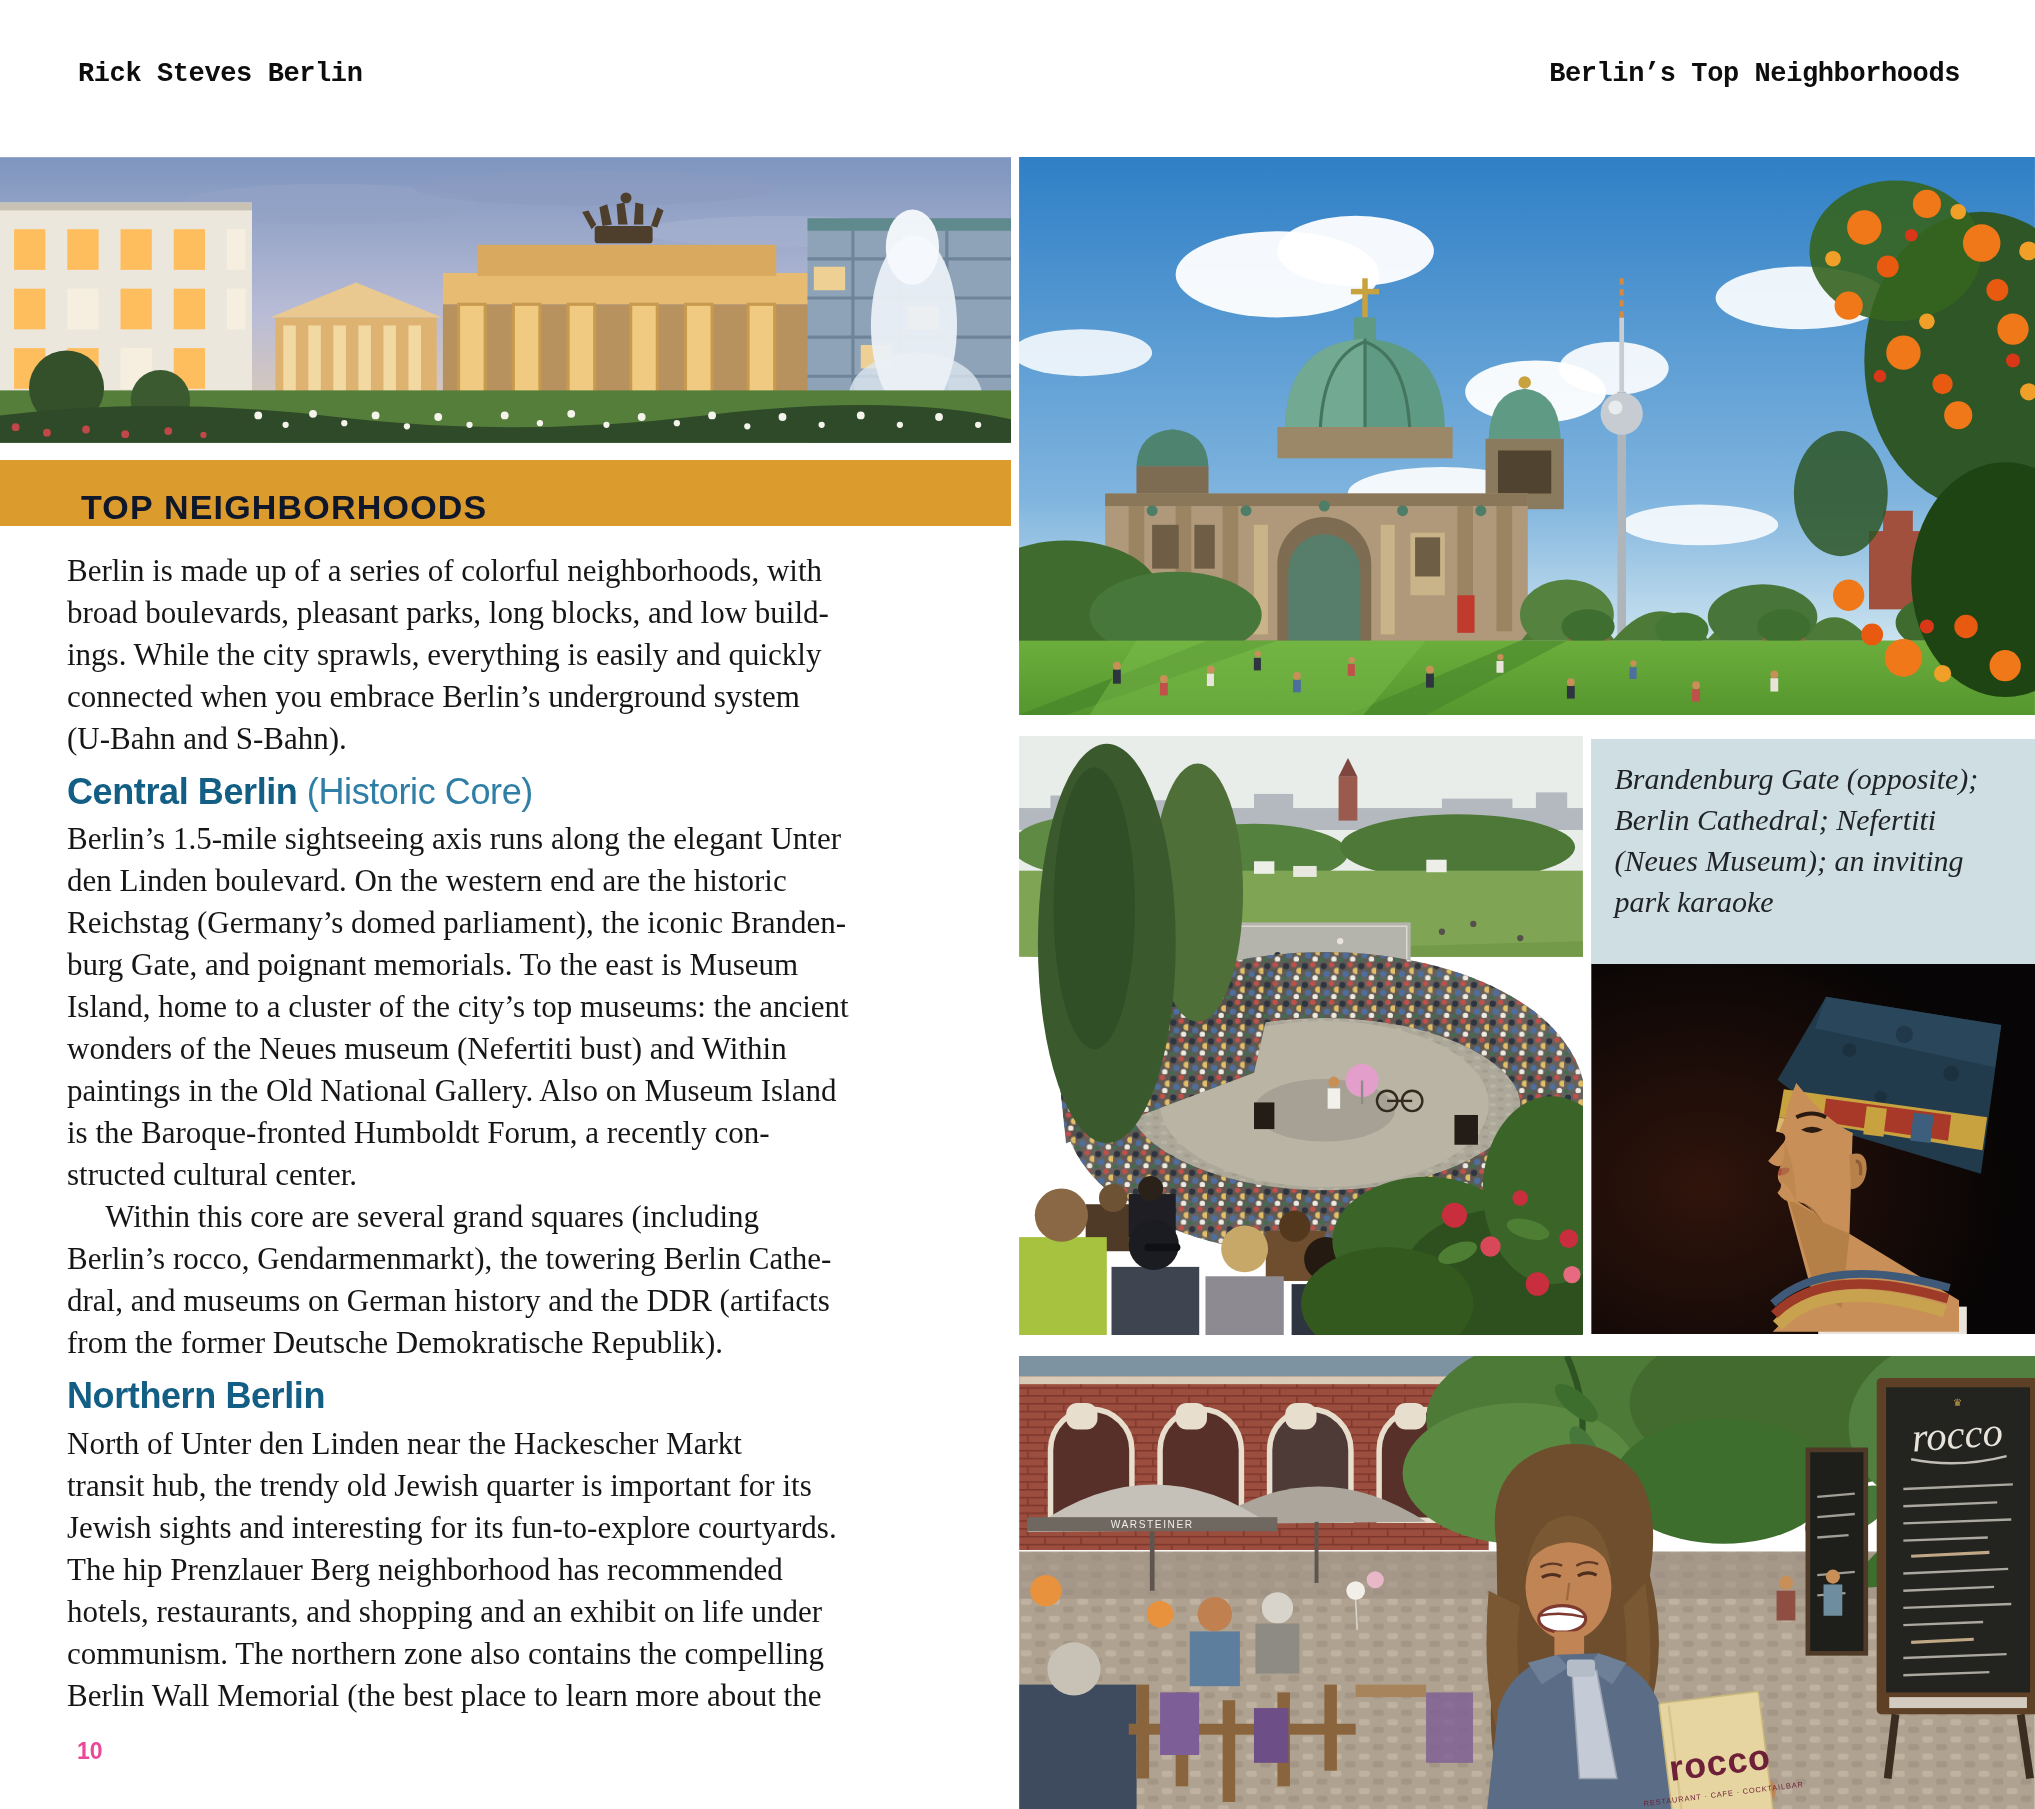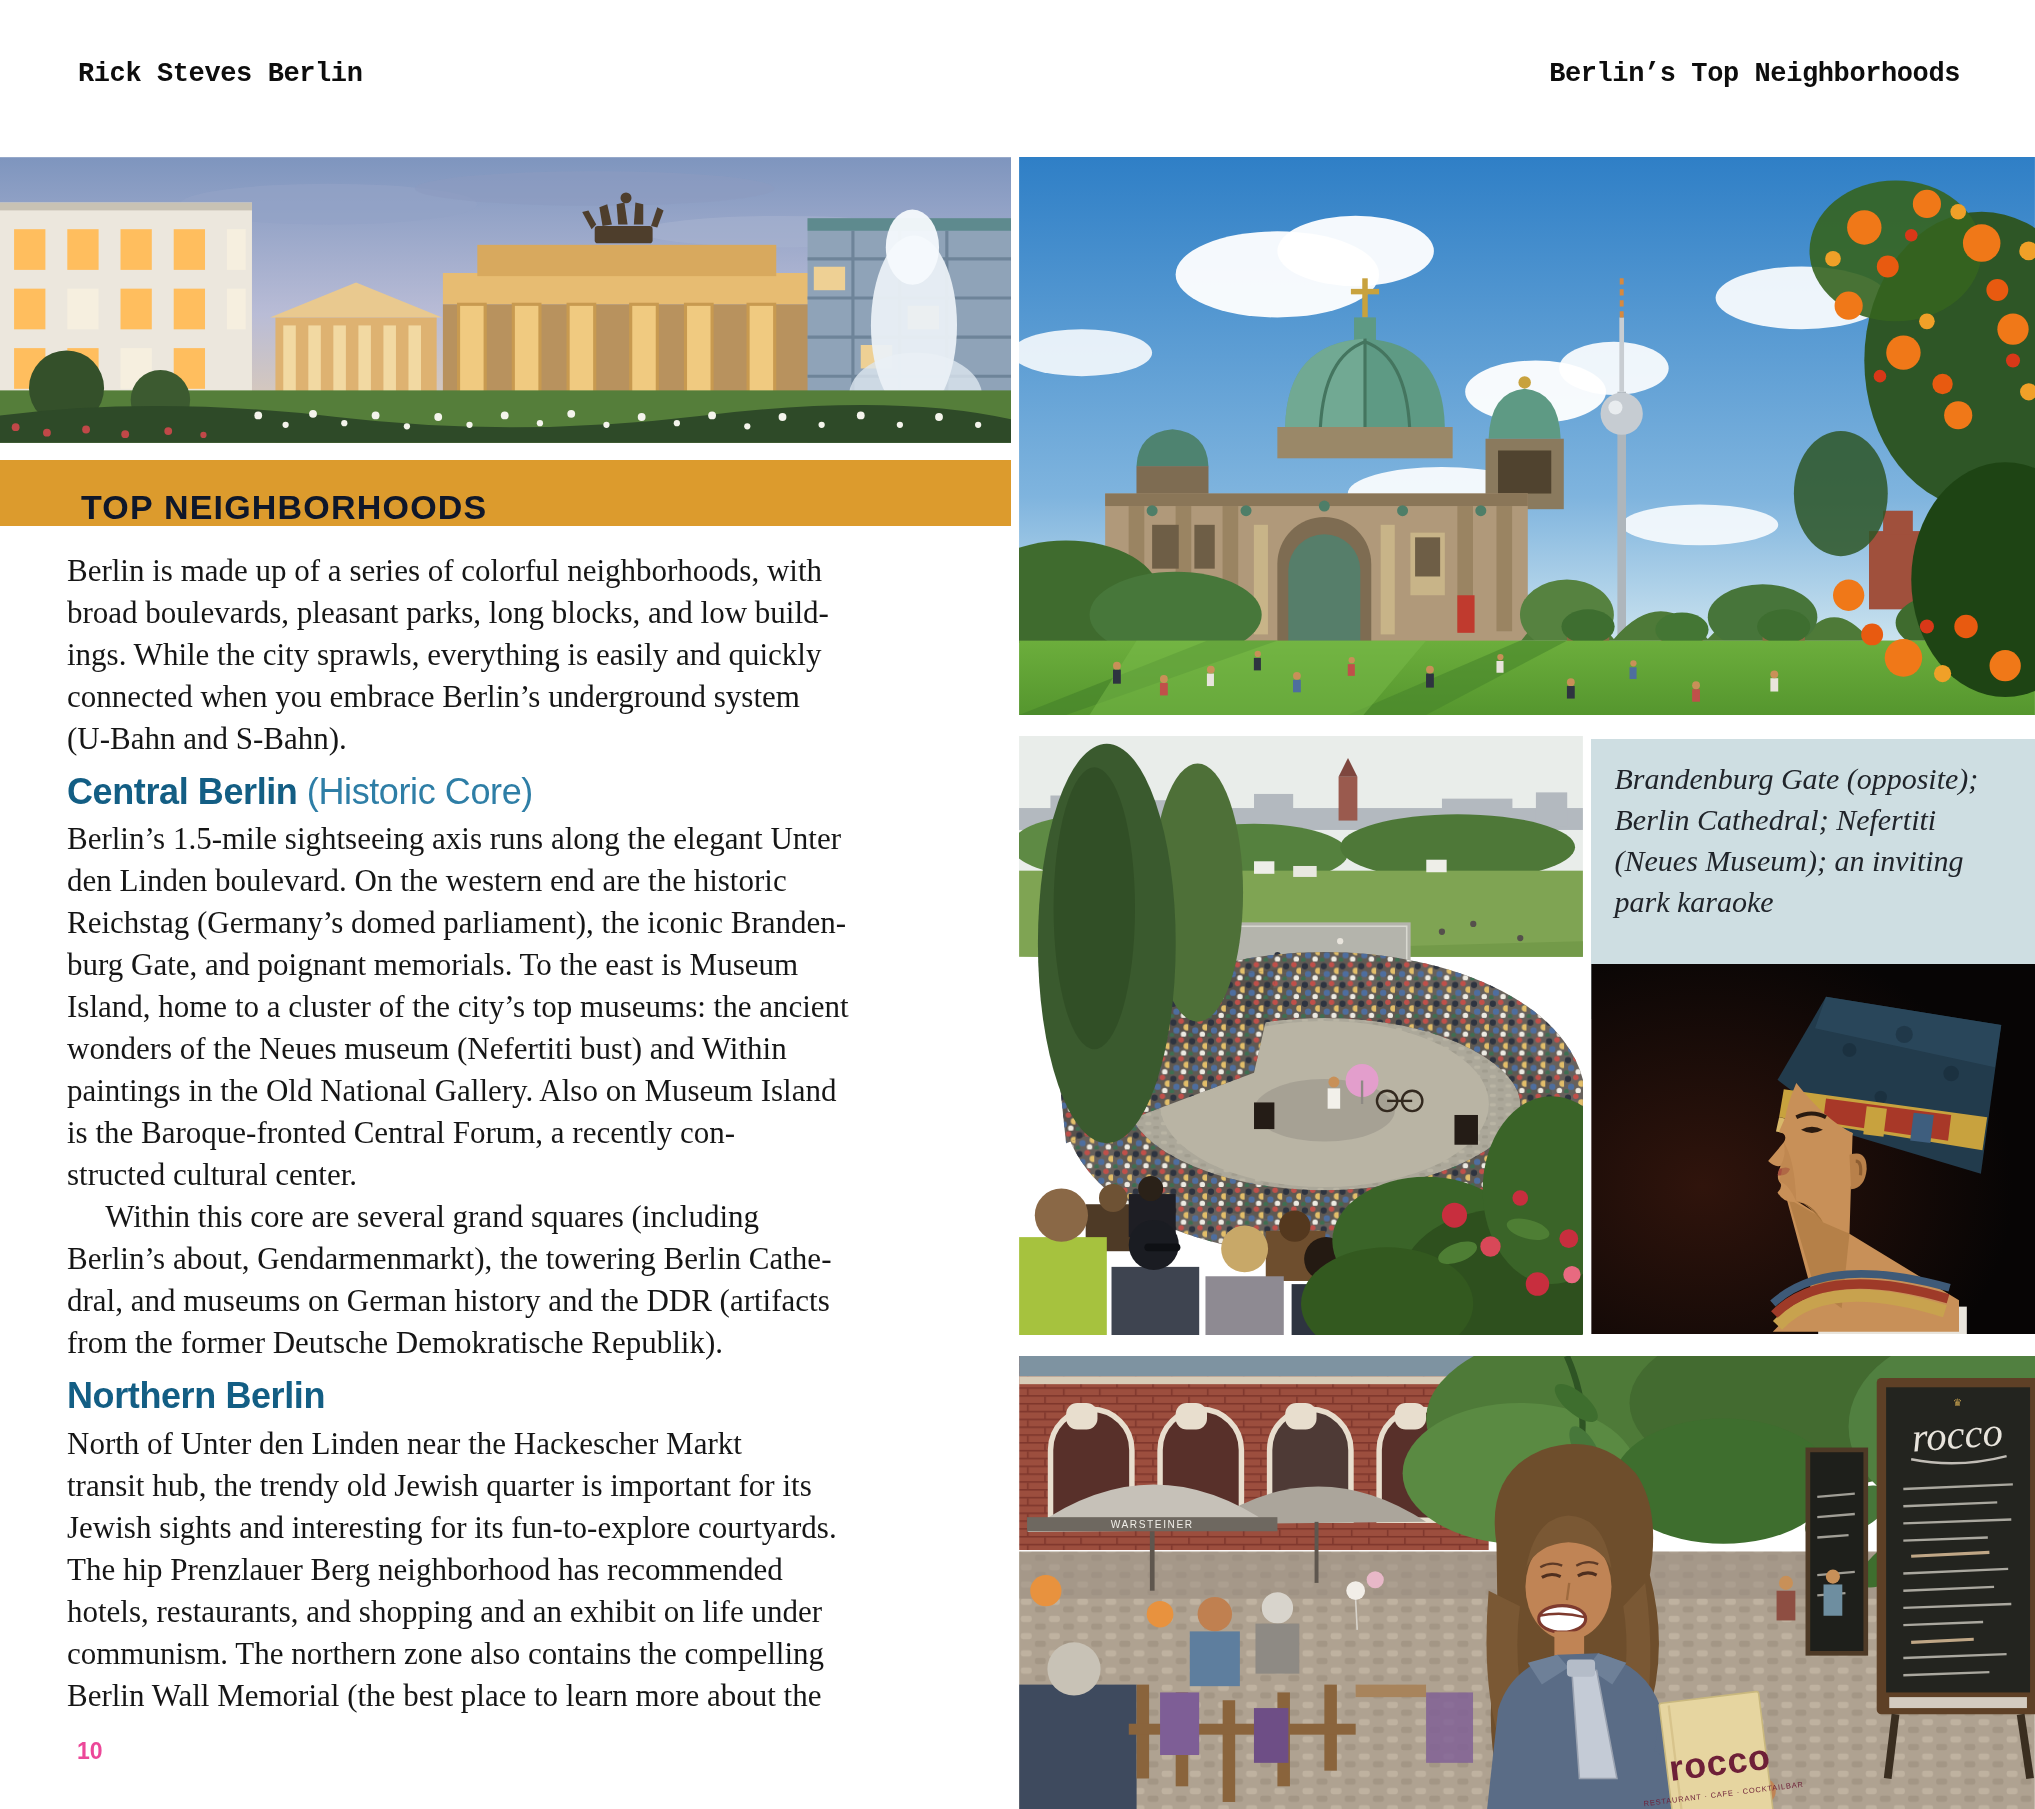--- a/index.html
+++ b/index.html
@@ -202,24 +202,24 @@
       </div>
     <h3 class="subhead"><span class="hb">Central Berlin</span><span class="hl">(Historic Core)</span></h3>
     <div class="para">
         <div class="tline">Berlin’s 1.5-mile sightseeing axis runs along the elegant Unter</div>
         <div class="tline">den Linden boulevard. On the western end are the historic</div>
         <div class="tline">Reichstag (Germany’s domed parliament), the iconic Branden-</div>
         <div class="tline">burg Gate, and poignant memorials. To the east is Museum</div>
         <div class="tline">Island, home to a cluster of the city’s top museums: the ancient</div>
         <div class="tline">wonders of the Neues museum (Nefertiti bust) and Within</div>
         <div class="tline">paintings in the Old National Gallery. Also on Museum Island</div>
-        <div class="tline">is the Baroque-fronted Central Forum, a recently con-</div>
+        <div class="tline">is the Baroque-fronted Humboldt Forum, a recently con-</div>
         <div class="tline">structed cultural center.</div>
         <div class="tline">     Within this core are several grand squares (including</div>
-        <div class="tline">Berlin’s about, Gendarmenmarkt), the towering Berlin Cathe-</div>
+        <div class="tline">Berlin’s rocco, Gendarmenmarkt), the towering Berlin Cathe-</div>
         <div class="tline">dral, and museums on German history and the DDR (artifacts</div>
         <div class="tline">from the former Deutsche Demokratische Republik).</div>
       </div>
     <h3 class="subhead"><span class="hb">Northern Berlin</span><span class="hl"></span></h3>
     <div class="para">
         <div class="tline">North of Unter den Linden near the Hackescher Markt</div>
         <div class="tline">transit hub, the trendy old Jewish quarter is important for its</div>
         <div class="tline">Jewish sights and interesting for its fun-to-explore courtyards.</div>
         <div class="tline">The hip Prenzlauer Berg neighborhood has recommended</div>
         <div class="tline">hotels, restaurants, and shopping and an exhibit on life under</div>

